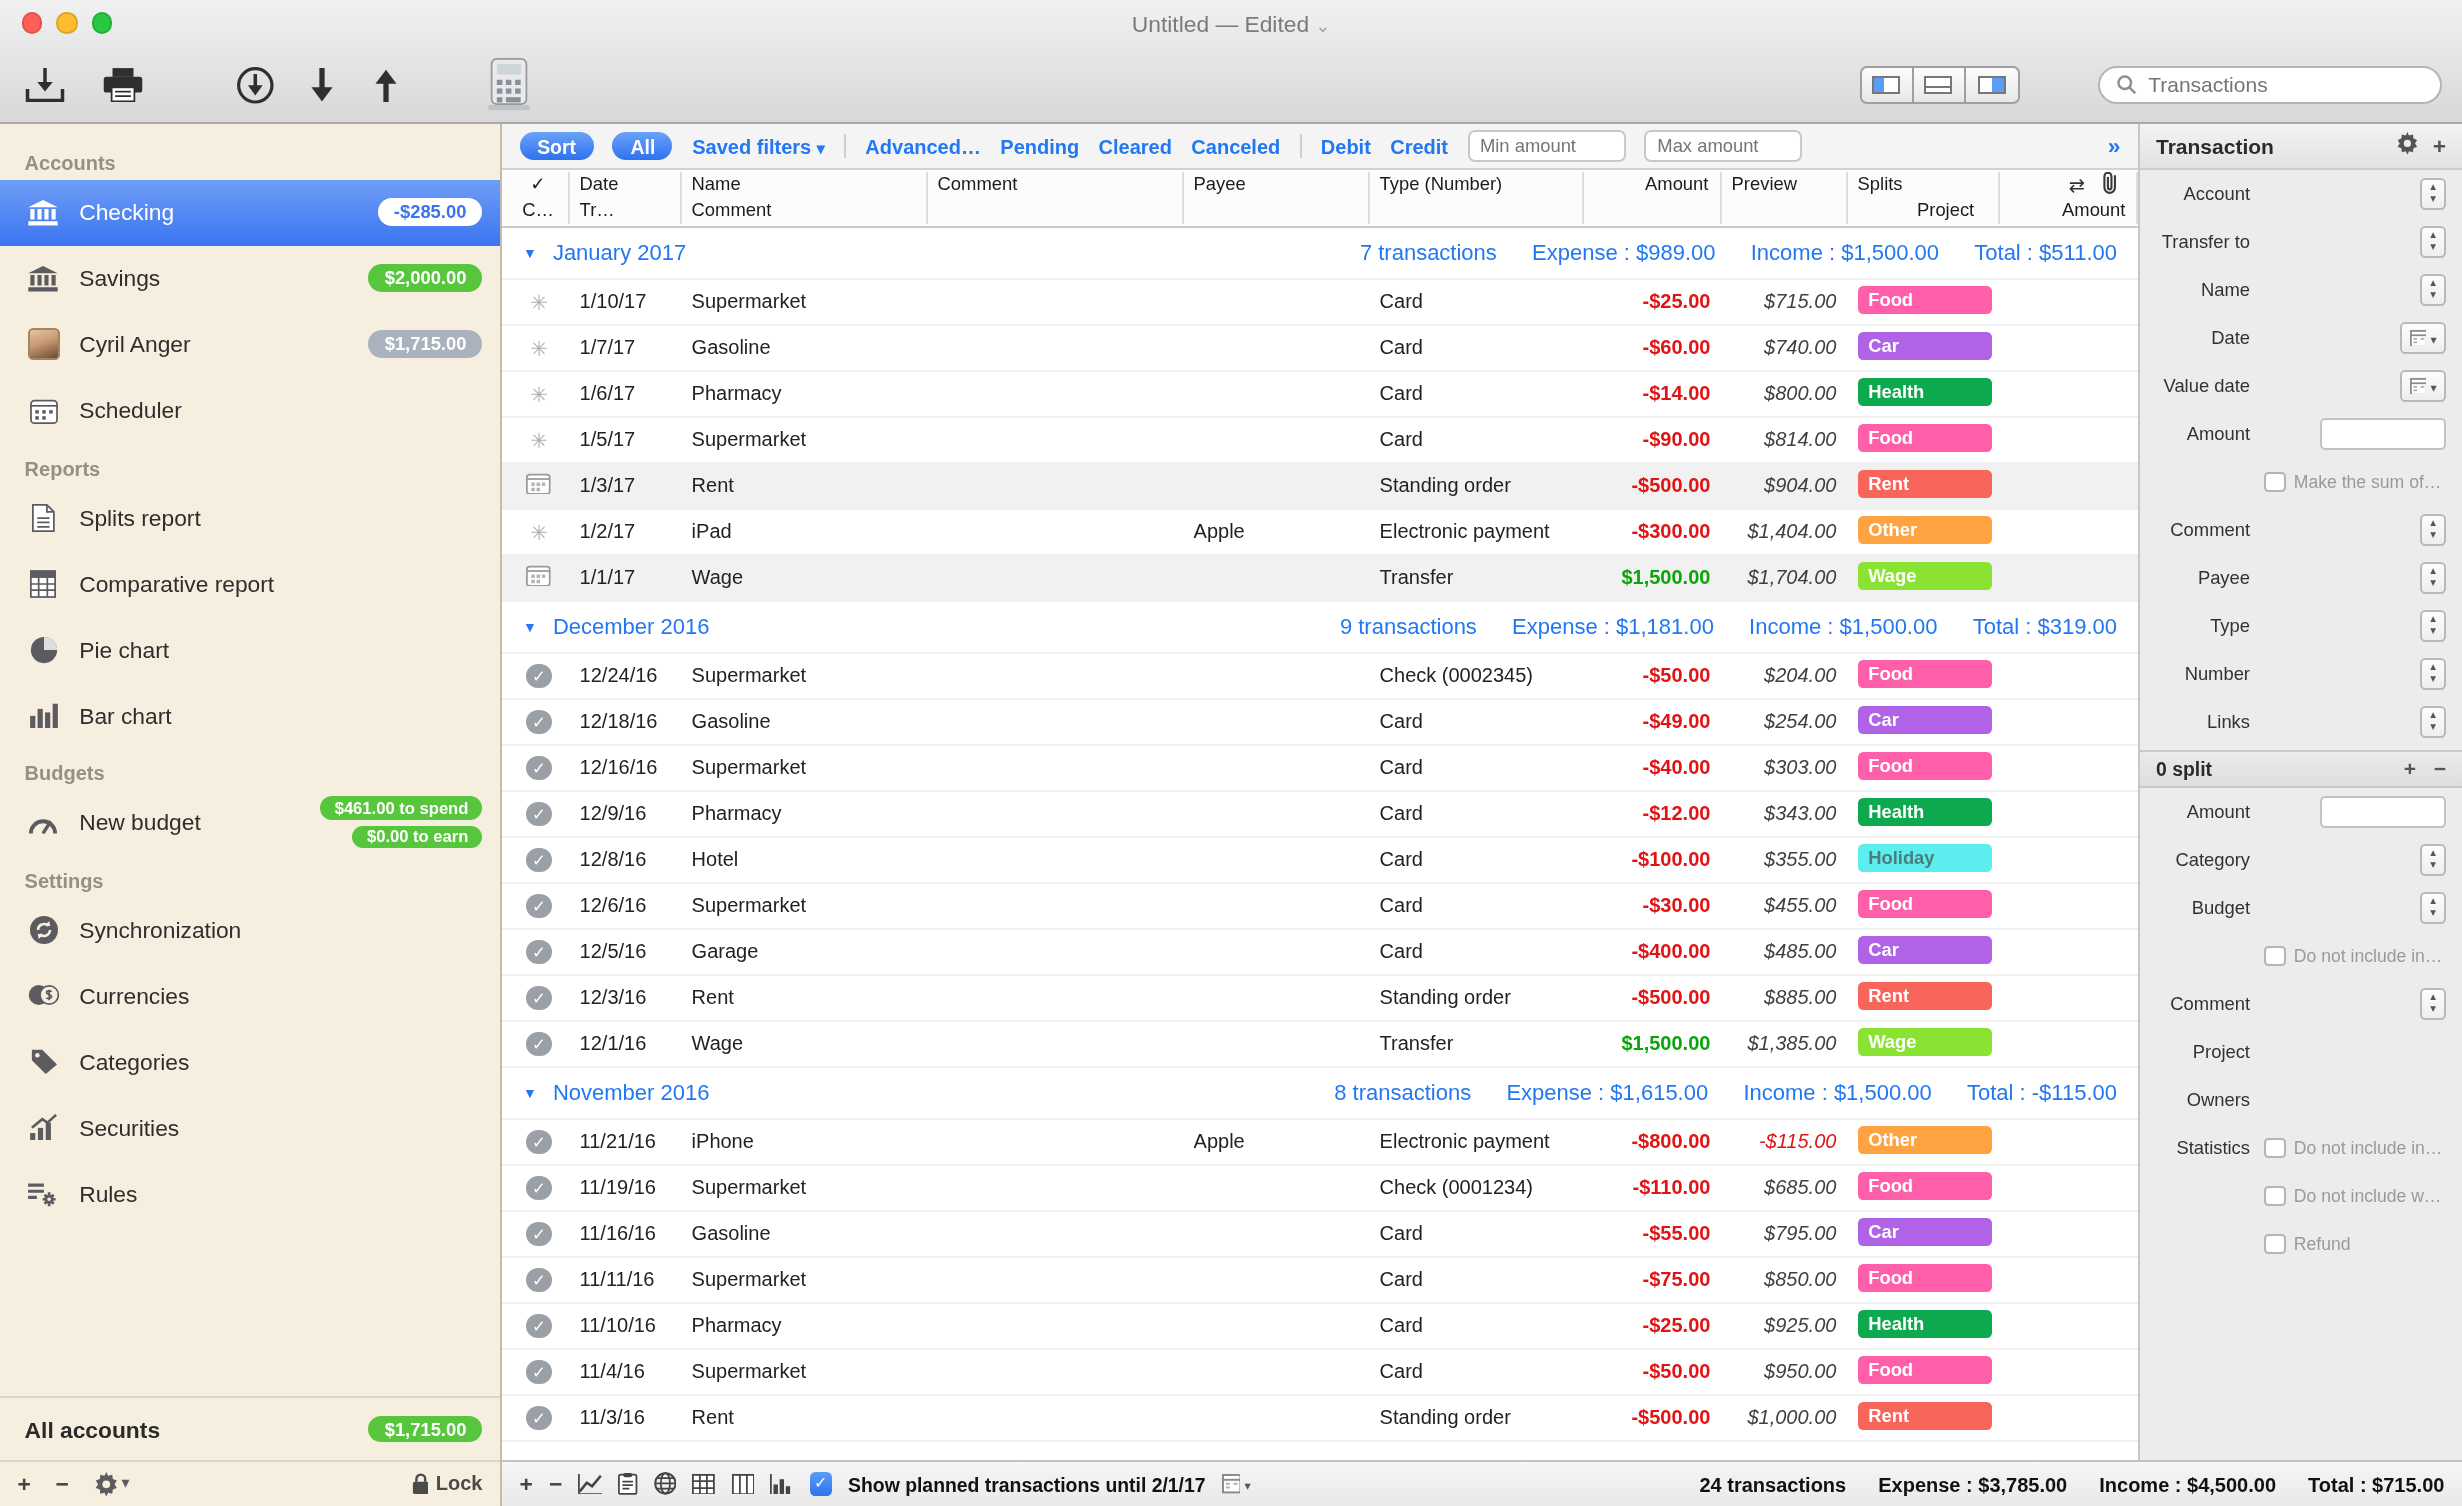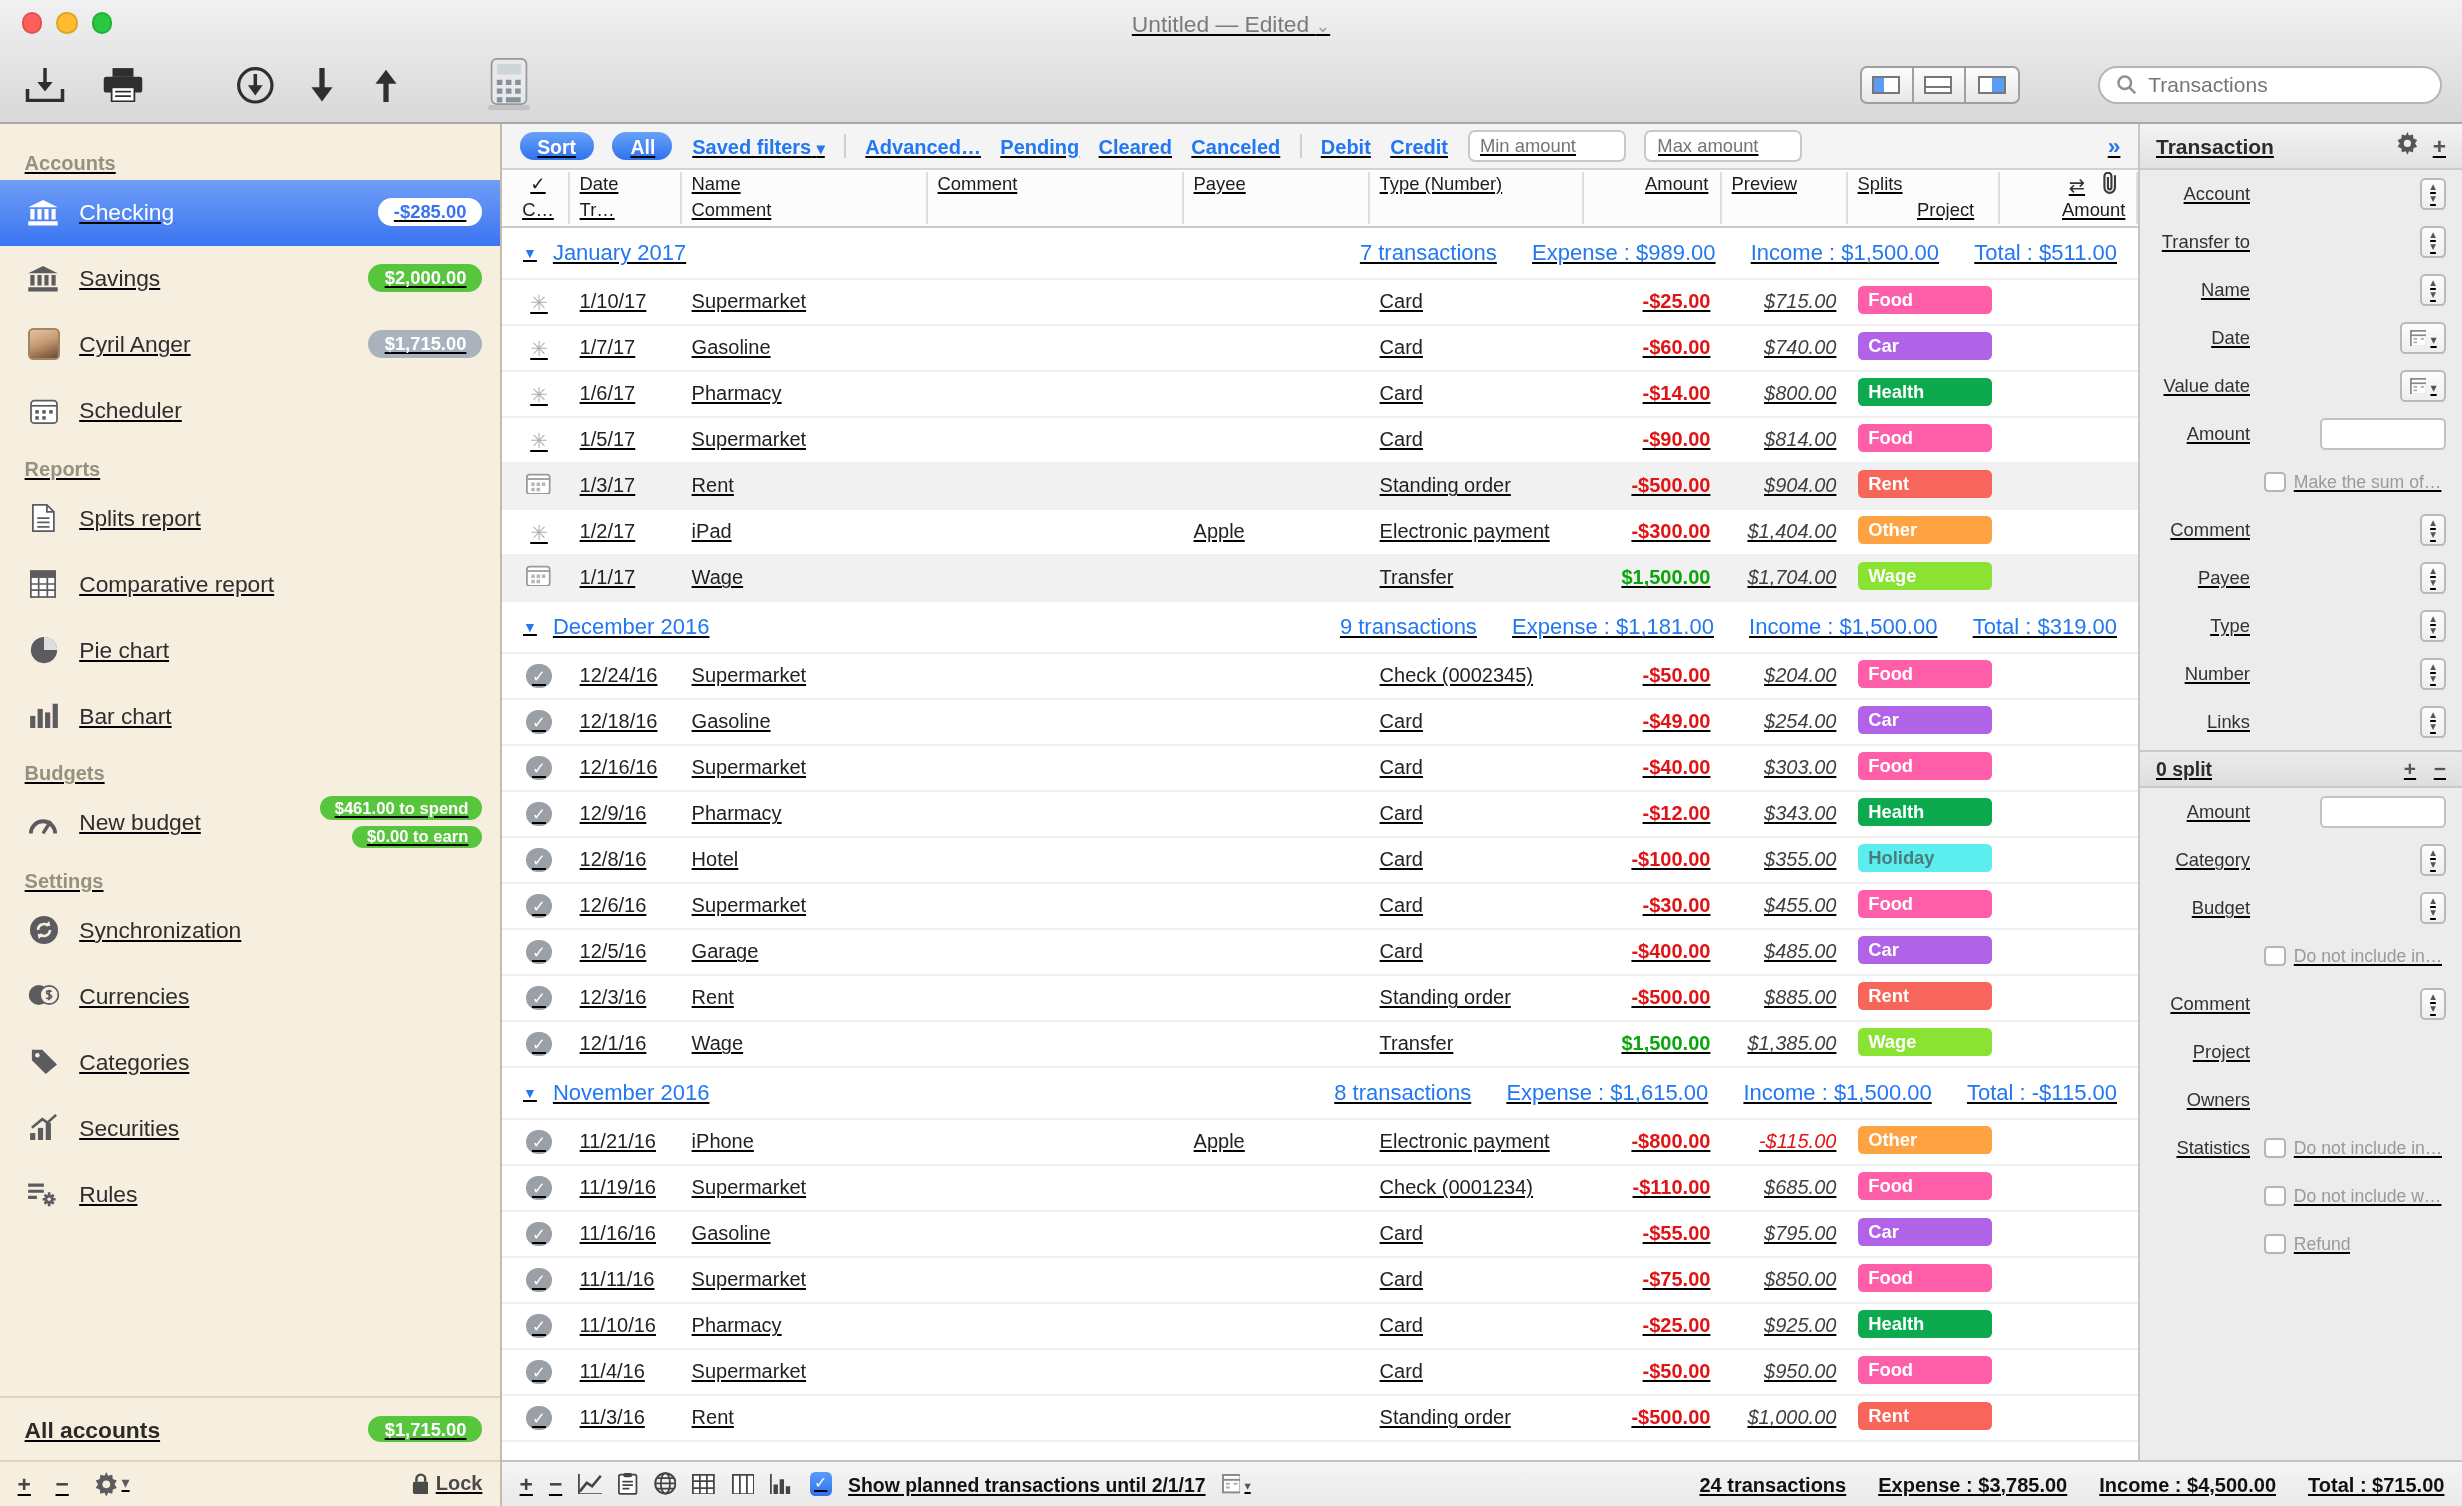--- a/index.html
+++ b/index.html
@@ -1,17 +1,17 @@
 <!DOCTYPE html>
 <html style="font-size:14px"><head>
 <meta charset="utf-8">
 <style>
   *{margin:0;padding:0;box-sizing:border-box;}
   html,body{width:2462px;height:1506px;overflow:hidden;background:#fff;}
-  .stage{width:2462px;height:1506px;overflow:hidden;text-decoration:underline;}
+  .stage{width:2462px;height:1506px;overflow:hidden;}
   .app{width:1231px;height:753px;transform:scale(2);transform-origin:0 0;
        font-family:"Liberation Sans",sans-serif;background:#fff;display:flex;flex-direction:column;color:#222;}
 
   
   .chrome{height:62px;flex:0 0 auto;background:linear-gradient(#f1f1f1,#d8d8d8);border-bottom:0.9px solid #a9a9a9;position:relative;}
   .titlebar{height:23px;position:relative;}
   .traffic{position:absolute;left:10.5px;top:6.2px;display:flex;gap:7px;}
   .light{width:10.5px;height:10.5px;border-radius:50%;border:0.9px solid rgba(0,0,0,.12);}
   .l-red{background:#ff5f57}.l-yellow{background:#febc2e}.l-green{background:#28c840}
   .title{text-align:center;font-size:11.4px;color:#7b7b7b;line-height:24px;}

